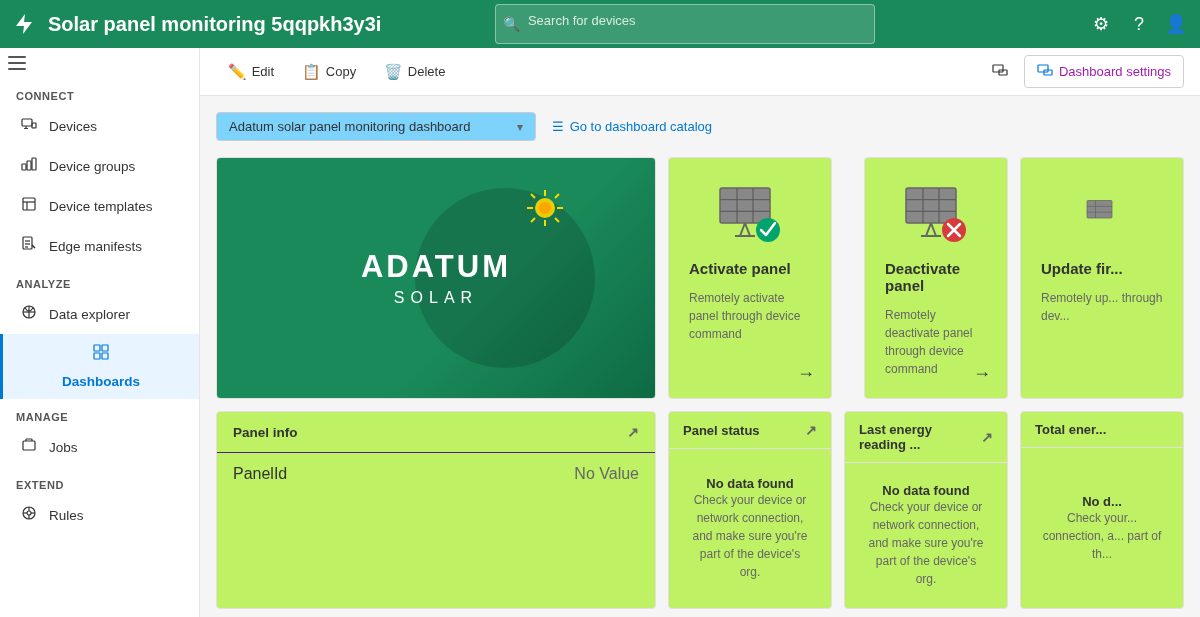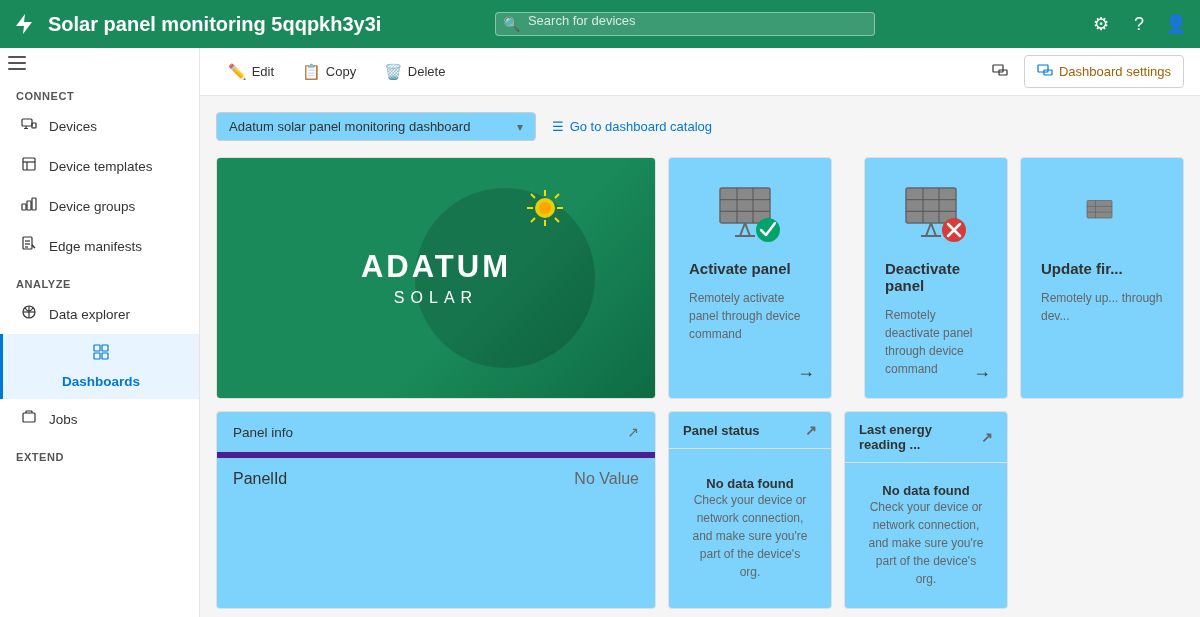--- a/index.html
+++ b/index.html
@@ -30,21 +30,21 @@
       white-space: nowrap;
     }
     .topbar-search {
       flex: 1;
       max-width: 380px;
       margin: 0 auto;
       position: relative;
     }
     .topbar-search input {
       width: 100%;
-      height: 24px;
+      height: 40px;
       border-radius: 4px;
       border: 1px solid rgba(255,255,255,0.4);
       background: rgba(255,255,255,0.15);
       color: #fff;
       padding: 0 12px 8px 32px;
       font-size: 13px;
       outline: none;
     }
     .topbar-search input::placeholder { color: rgba(255,255,255,0.8); }
     .topbar-search-icon {
@@ -201,21 +201,21 @@
 
     
     .cards-grid {
       display: grid;
       grid-template-columns: 440px 1fr 1fr 1fr;
       grid-template-rows: auto auto;
       gap: 12px;
     }
 
     .card {
-      background: #7dd3fc;
+      background: #bef264;
       border: 1px solid #e0e0e0;
       border-radius: 4px;
       overflow: hidden;
     }
 
     
     .hero-card {
       grid-row: 1;
       grid-column: 1;
       background: linear-gradient(135deg, #1a8a5a 60%, #0e6b44 100%);
@@ -303,22 +303,22 @@
     
     .panel-info-card {
       grid-row: 2;
       grid-column: 1;
     }
     .panel-info-header {
       display: flex;
       align-items: center;
       justify-content: space-between;
       padding: 12px 16px;
-      border-bottom: 6px solid #4c1d95;
-      font-weight: 400;
+      border-bottom: 1px solid #4c1d95;
+      font-weight: 700;
       font-size: 13.5px;
     }
     .panel-info-row {
       display: flex;
       align-items: center;
       justify-content: space-between;
       padding: 12px 16px;
       font-size: 16px;
     }
     .panel-info-label { font-weight: 500; color: #333; }
@@ -397,37 +397,37 @@
             <rect x="11" y="7" width="4" height="5" rx="0.5" fill="none" stroke="currentColor" stroke-width="1.2"></rect>
             <circle cx="13" cy="11.5" r="0.5"></circle>
           </svg>
       </span>
       <span>Devices</span>
     </div>
 
     <div class="sidebar-item">
       <span class="sidebar-icon">
         <svg width="16" height="16" viewBox="0 0 16 16" fill="none" stroke="currentColor" stroke-width="1.2">
+            <rect x="1" y="8" width="4" height="6" rx="0.5"></rect>
+            <rect x="6" y="5" width="4" height="9" rx="0.5"></rect>
+            <rect x="11" y="2" width="4" height="12" rx="0.5"></rect>
+          </svg>
+      </span>
+      <span>Device groups</span>
+    </div>
+
+    <div class="sidebar-item">
+      <span class="sidebar-icon">
+        <svg width="16" height="16" viewBox="0 0 16 16" fill="none" stroke="currentColor" stroke-width="1.2">
             <rect x="2" y="2" width="12" height="12" rx="1"></rect>
             <line x1="2" y1="6" x2="14" y2="6"></line>
             <line x1="6" y1="6" x2="6" y2="14"></line>
           </svg>
       </span>
       <span>Device templates</span>
-    </div>
-
-    <div class="sidebar-item">
-      <span class="sidebar-icon">
-        <svg width="16" height="16" viewBox="0 0 16 16" fill="none" stroke="currentColor" stroke-width="1.2">
-            <rect x="1" y="8" width="4" height="6" rx="0.5"></rect>
-            <rect x="6" y="5" width="4" height="9" rx="0.5"></rect>
-            <rect x="11" y="2" width="4" height="12" rx="0.5"></rect>
-          </svg>
-      </span>
-      <span>Device groups</span>
     </div>
 
     <div class="sidebar-item">
       <span class="sidebar-icon">
         <svg width="16" height="16" viewBox="0 0 16 16" fill="none" stroke="currentColor" stroke-width="1.2">
             <rect x="2" y="1" width="9" height="12" rx="1"></rect>
             <line x1="4" y1="5" x2="9" y2="5"></line>
             <line x1="4" y1="8" x2="9" y2="8"></line>
             <line x1="4" y1="11" x2="7" y2="11"></line>
             <path d="M11 9 L14 12" stroke-width="1.5"></path>
@@ -455,33 +455,47 @@
         <svg width="16" height="16" viewBox="0 0 16 16" fill="none" stroke="#0078d4" stroke-width="1.2">
             <rect x="1" y="1" width="6" height="6" rx="0.5"></rect>
             <rect x="9" y="1" width="6" height="6" rx="0.5"></rect>
             <rect x="1" y="9" width="6" height="6" rx="0.5"></rect>
             <rect x="9" y="9" width="6" height="6" rx="0.5"></rect>
           </svg>
       </span>
       <span>Dashboards</span>
     </div>
 
+    <div class="sidebar-section-label">Manage</div>
 
     <div class="sidebar-item">
       <span class="sidebar-icon">
         <svg width="16" height="16" viewBox="0 0 16 16" fill="none" stroke="currentColor" stroke-width="1.2">
             <rect x="2" y="4" width="12" height="9" rx="1"></rect>
             <path d="M5 4 V2.5 Q5 2 5.5 2 h5 Q11 2 11 2.5 V4"></path>
           </svg>
       </span>
       <span>Jobs</span>
     </div>
 
     <div class="sidebar-section-label">Extend</div>
 
+    <div class="sidebar-item">
+      <span class="sidebar-icon">
+        <svg width="16" height="16" viewBox="0 0 16 16" fill="none" stroke="currentColor" stroke-width="1.2">
+            <circle cx="8" cy="8" r="6"></circle>
+            <circle cx="8" cy="8" r="2"></circle>
+            <line x1="8" y1="2" x2="8" y2="6"></line>
+            <line x1="8" y1="10" x2="8" y2="14"></line>
+            <line x1="2" y1="8" x2="6" y2="8"></line>
+            <line x1="10" y1="8" x2="14" y2="8"></line>
+          </svg>
+      </span>
+      <span>Rules</span>
+    </div>
   </div>
 
   <div class="content">
 
     <div class="toolbar">
       <button class="toolbar-btn">
         <span class="toolbar-btn-icon">✏️</span>
         <span>Edit</span>
       </button>
       <button class="toolbar-btn">
@@ -501,21 +515,21 @@
               </svg>
           </span>
         </button>
         <button class="dashboard-settings-btn">
           <span>
             <svg width="16" height="16" viewBox="0 0 16 16" fill="none" stroke="#0078d4" stroke-width="1.2">
                 <rect x="1" y="3" width="10" height="7" rx="0.5"></rect>
                 <rect x="7" y="8" width="8" height="5" rx="0.5"></rect>
               </svg>
           </span>
-          <span style="color:#a16207;">Dashboard settings</span>
+          <span style="color:#a21caf;">Dashboard settings</span>
         </button>
       </div>
     </div>
 
     <div class="dashboard-content">
 
       <div class="dropdown-row">
         <div class="dashboard-dropdown">
           <span>Adatum solar panel monitoring dashboard</span>
           <span class="chevron-icon">▾</span>
@@ -636,17 +650,26 @@
           <div class="status-card-header">
             <span>Last energy reading ...</span>
             <span class="expand-icon">↗</span>
           </div>
           <div class="status-card-body">
             <div class="no-data-title">No data found</div>
             <div class="no-data-desc">Check your device or network connection, and make sure you're part of the device's org.</div>
           </div>
         </div>
 
+        <div class="card status-card command-card-partial" style="grid-row:2; grid-column:4;">
+          <div class="status-card-header">
+            <span>Total ener...</span>
+          </div>
+          <div class="status-card-body">
+            <div class="no-data-title">No d...</div>
+            <div class="no-data-desc">Check your... connection, a... part of th...</div>
+          </div>
+        </div>
 
       </div>
     </div>
   </div>
 </div>
 
 </body></html>

